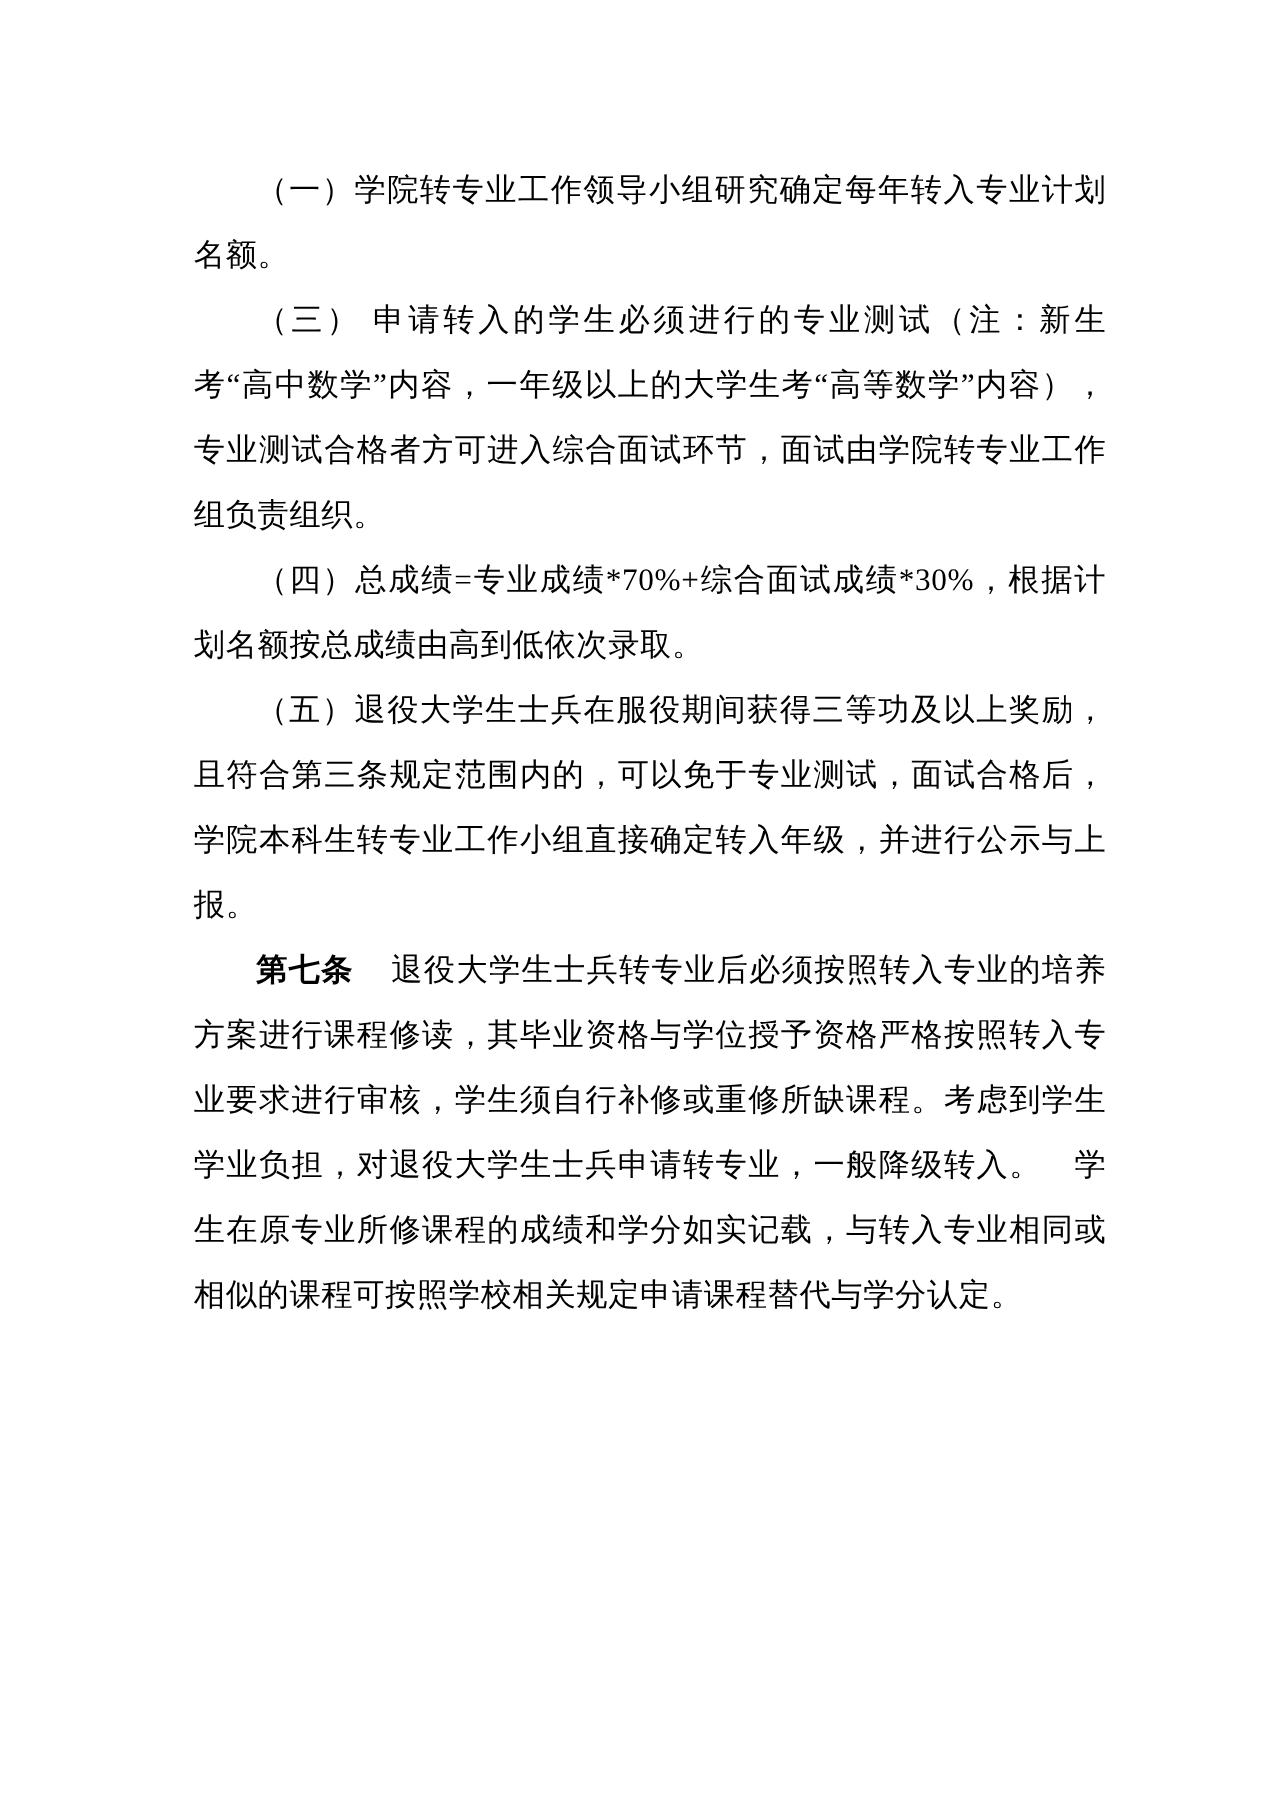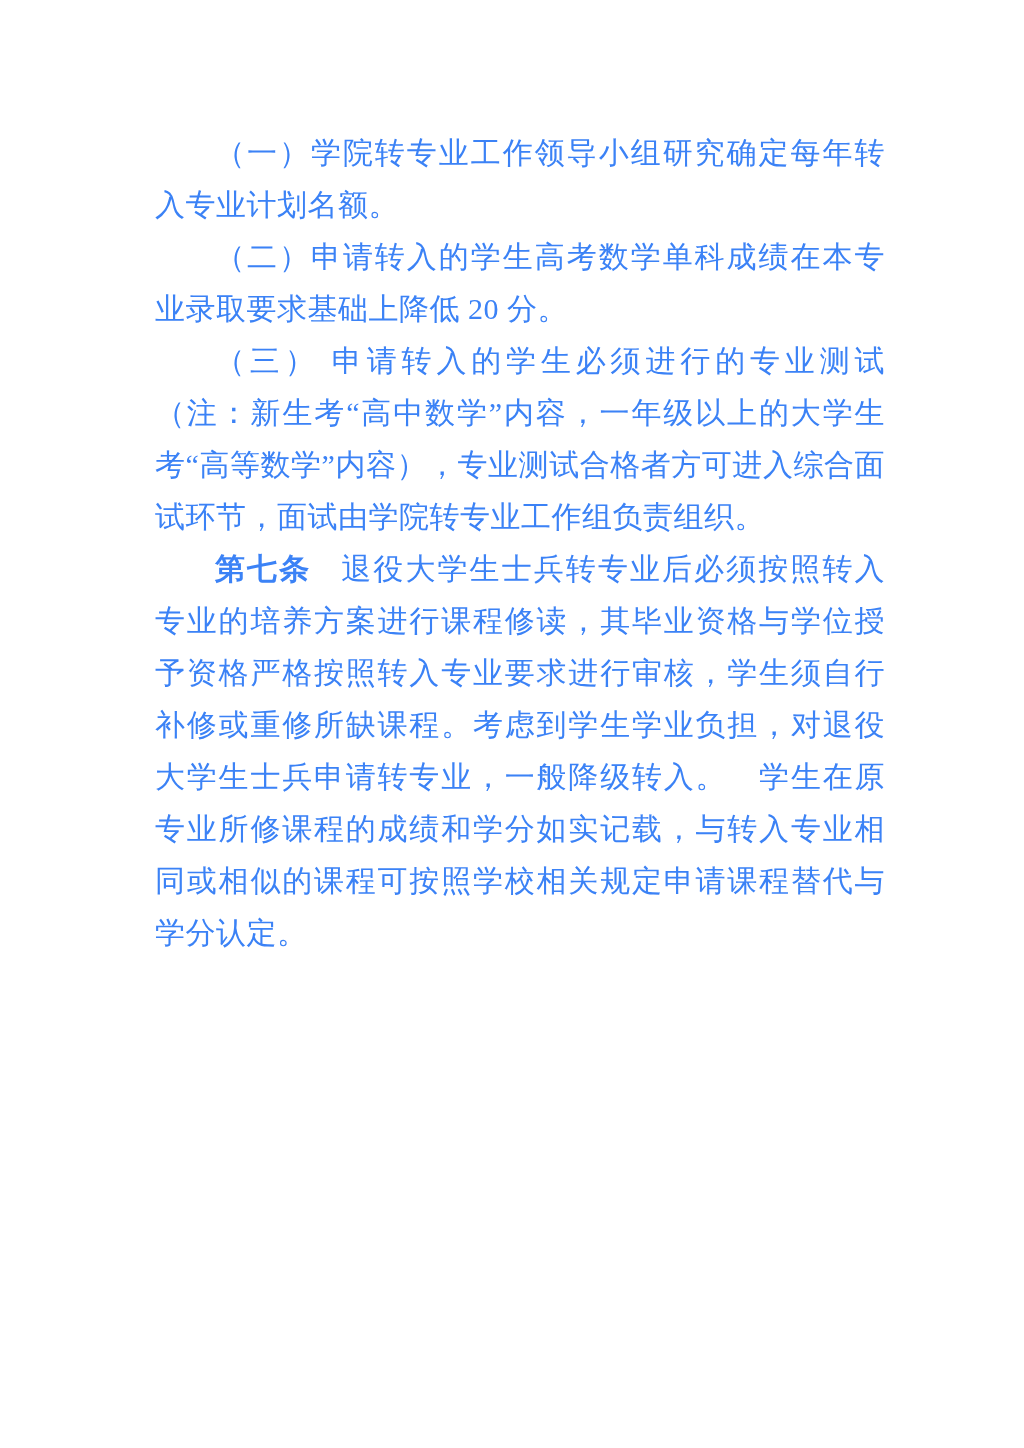--- a/index.html
+++ b/index.html
@@ -15,46 +15,47 @@
     box-sizing: border-box;
     padding: 127px 139px 0 155px;
     overflow: hidden;
   }
   .doc-body {
     width: 730px;
   }
   .para {
     margin: 0;
     font-family: "Liberation Serif", "DejaVu Serif", serif;
-    font-size: 30px;
+    font-size: 25px;
     line-height: 52px;
-    color: #3b82f6;
+    color: #000000;
     text-align: justify;
     text-indent: 2em;
     letter-spacing: 0.5px;
   }
   .term {
     font-weight: bold;
   }
   .term:not(:empty) {
     margin-right: 30px;
   }
 </style>
 </head>
 <body>
 
 <div class="page">
   <article class="doc-body">
 
     <p class="para"><span class="term"></span><span class="body-text">（一）学院转专业工作领导小组研究确定每年转入专业计划名额。</span></p>
 
-    <p class="para"><span class="term"></span><span class="body-text">（二）申请转入的学生高考数学单科成绩在本专业录取要求基础上降低 20 分。</span></p>
 
     <p class="para"><span class="term"></span><span class="body-text">（三） 申请转入的学生必须进行的专业测试（注：新生考“高中数学”内容，一年级以上的大学生考“高等数学”内容），专业测试合格者方可进入综合面试环节，面试由学院转专业工作组负责组织。</span></p>
 
+    <p class="para"><span class="term"></span><span class="body-text">（四）总成绩=专业成绩*70%+综合面试成绩*30%，根据计划名额按总成绩由高到低依次录取。</span></p>
 
+    <p class="para"><span class="term"></span><span class="body-text">（五）退役大学生士兵在服役期间获得三等功及以上奖励，且符合第三条规定范围内的，可以免于专业测试，面试合格后，学院本科生转专业工作小组直接确定转入年级，并进行公示与上报。</span></p>
 
     <p class="para"><span class="term">第七条</span><span class="body-text">退役大学生士兵转专业后必须按照转入专业的培养方案进行课程修读，其毕业资格与学位授予资格严格按照转入专业要求进行审核，学生须自行补修或重修所缺课程。考虑到学生学业负担，对退役大学生士兵申请转专业，一般降级转入。　学生在原专业所修课程的成绩和学分如实记载，与转入专业相同或相似的课程可按照学校相关规定申请课程替代与学分认定。</span></p>
 
 
 
   </article>
 </div>
 
 </body></html>

